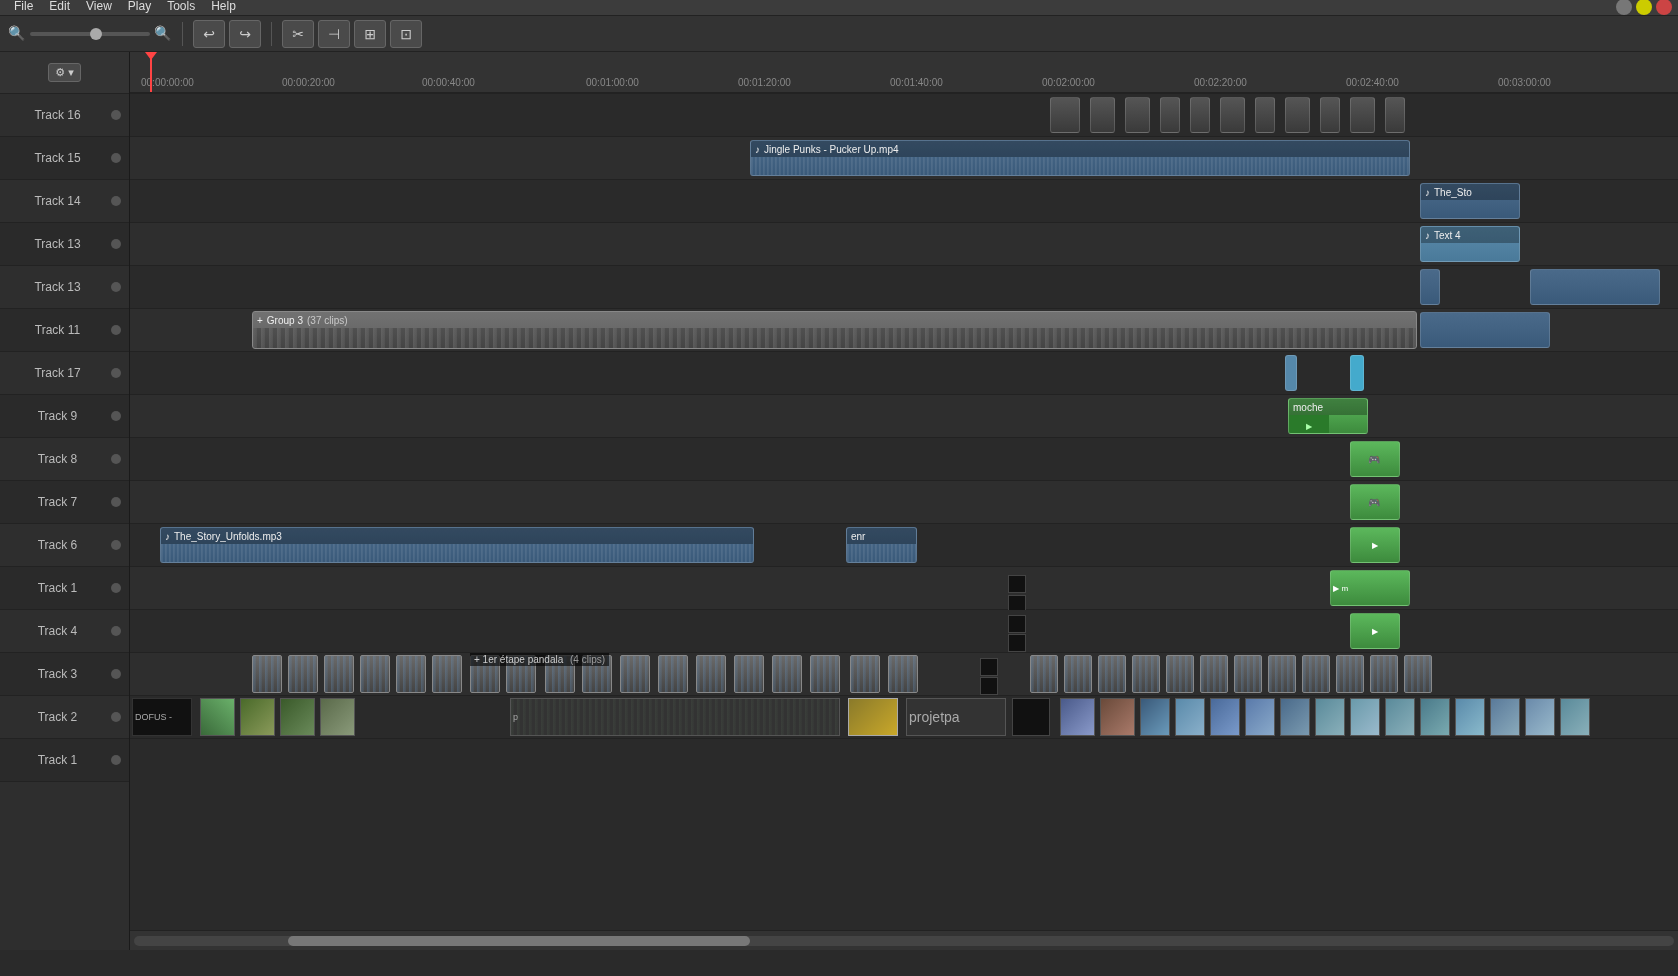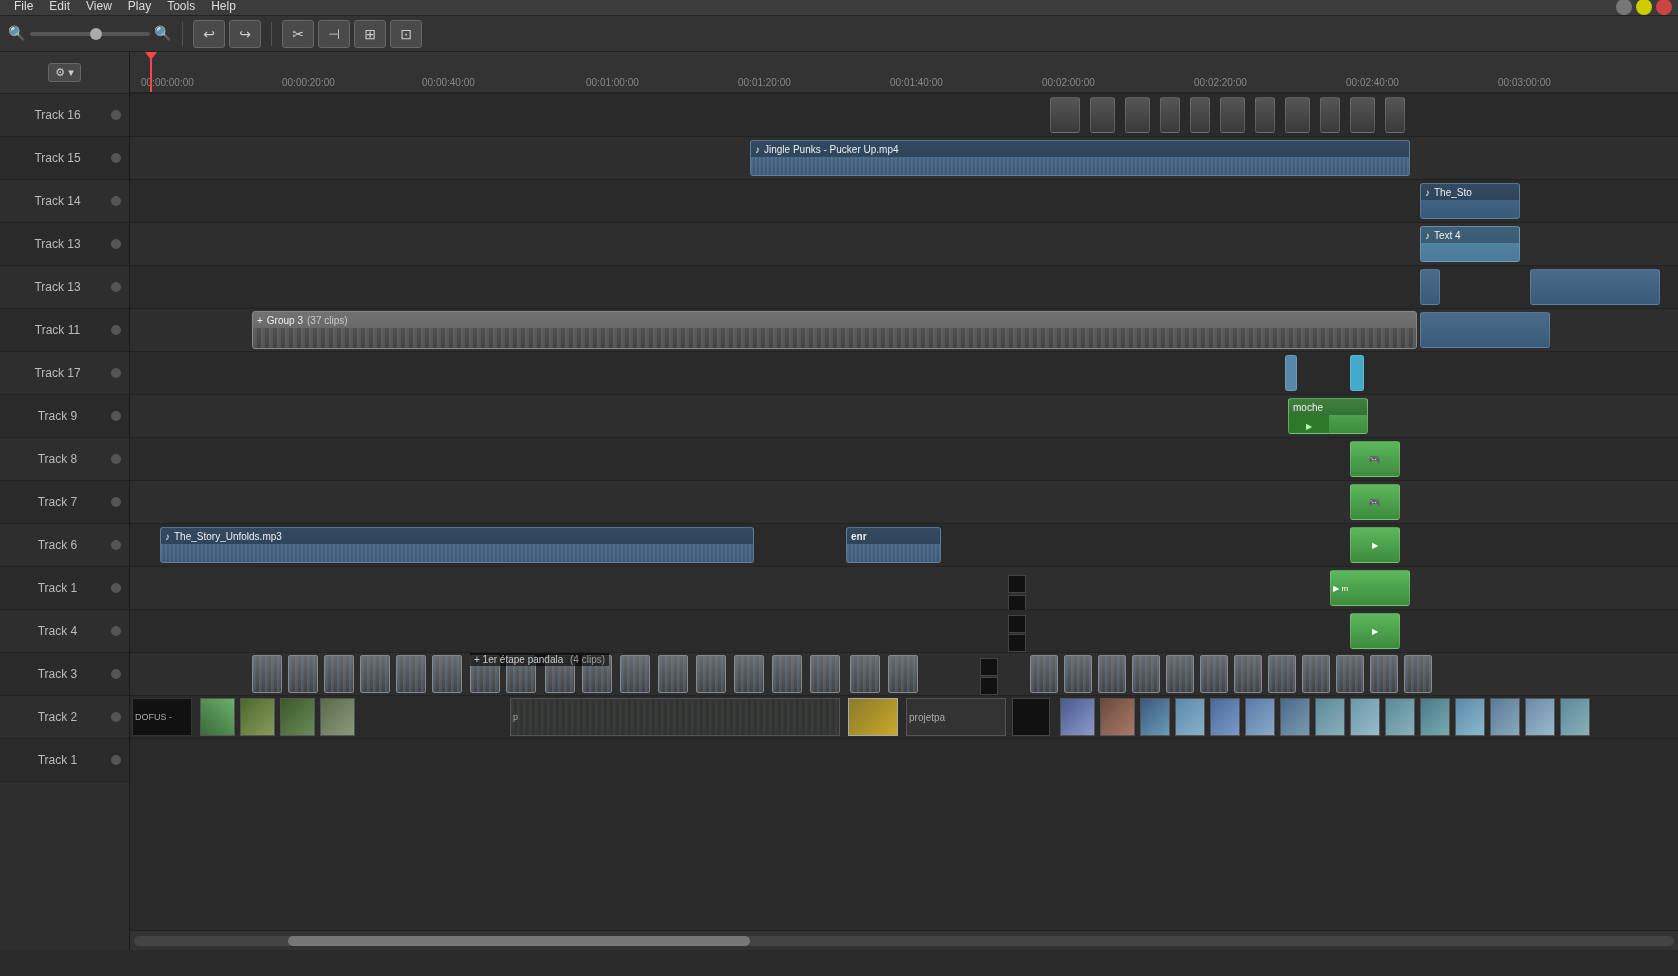--- a/index.html
+++ b/index.html
@@ -542,21 +542,21 @@
       <div class="track-row">
 
         <div class="clip clip-audio" style="left:30px; width:594px;">
           <div class="clip-title-bar">
             <span class="clip-music-icon">♪</span>
             <span>The_Story_Unfolds.mp3</span>
           </div>
           <div class="clip-waveform"></div>
         </div>
 
-        <div class="clip clip-audio" style="left:716px; width:95px;font-weight:bold;">
+        <div class="clip clip-audio" style="left:716px; width:71px;">
           <div class="clip-title-bar">
             <span>enr</span>
           </div>
           <div class="clip-waveform"></div>
         </div>
 
         <div class="clip clip-green" style="left:1220px; width:50px;">
           <div style="width:100%; height:100%; display:flex; align-items:center; justify-content:center; font-size:8px; color:#fff;">▶</div>
         </div>
       </div>
@@ -698,21 +698,21 @@
         <div style="position:absolute; left:190px; top:2px; width:35px; height:38px; background:linear-gradient(135deg,#5a6a4a,#8a9a7a); border:1px solid #555; cursor:pointer;"></div>
 
         <div style="position:absolute; left:380px; top:2px; width:330px; height:38px; background:#333; border:1px solid #555; display:flex; align-items:center; padding:2px; cursor:pointer; overflow:hidden;">
           <span style="font-size:9px; color:#aaa;">p</span>
           <div style="position:absolute; left:0; top:0; right:0; bottom:0; background: repeating-linear-gradient(90deg, rgba(100,130,100,0.15) 0px, rgba(100,130,100,0.05) 3px, transparent 3px, transparent 6px);"></div>
         </div>
 
         <div style="position:absolute; left:718px; top:2px; width:50px; height:38px; background:linear-gradient(135deg,#8a7a2a,#c9a82a); border:1px solid #aaa; cursor:pointer;"></div>
 
         <div style="position:absolute; left:776px; top:2px; width:100px; height:38px; background:#333; border:1px solid #555; display:flex; align-items:center; padding:2px; cursor:pointer;">
-          <span style="font-size:10px; color:#aaa;">projetpa</span>
+          <span style="font-size:14px; color:#aaa;">projetpa</span>
         </div>
 
         <div style="position:absolute; left:882px; top:2px; width:38px; height:38px; background:#111; border:1px solid #444; cursor:pointer;"></div>
 
         <div style="position:absolute; left:930px; top:2px; width:35px; height:38px; background:linear-gradient(135deg,#4a5a8a,#8a9aca); border:1px solid #555; cursor:pointer;"></div>
         <div style="position:absolute; left:970px; top:2px; width:35px; height:38px; background:linear-gradient(135deg,#6a4a3a,#aa7a6a); border:1px solid #555; cursor:pointer;"></div>
         <div style="position:absolute; left:1010px; top:2px; width:30px; height:38px; background:linear-gradient(135deg,#3a5a7a,#6a9aba); border:1px solid #555; cursor:pointer;"></div>
         <div style="position:absolute; left:1045px; top:2px; width:30px; height:38px; background:linear-gradient(135deg,#5a8aaa,#8ab0ca); border:1px solid #555; cursor:pointer;"></div>
         <div style="position:absolute; left:1080px; top:2px; width:30px; height:38px; background:linear-gradient(135deg,#4a6a9a,#7a9aca); border:1px solid #555; cursor:pointer;"></div>
         <div style="position:absolute; left:1115px; top:2px; width:30px; height:38px; background:linear-gradient(135deg,#5a7aaa,#8aaaca); border:1px solid #555; cursor:pointer;"></div>

